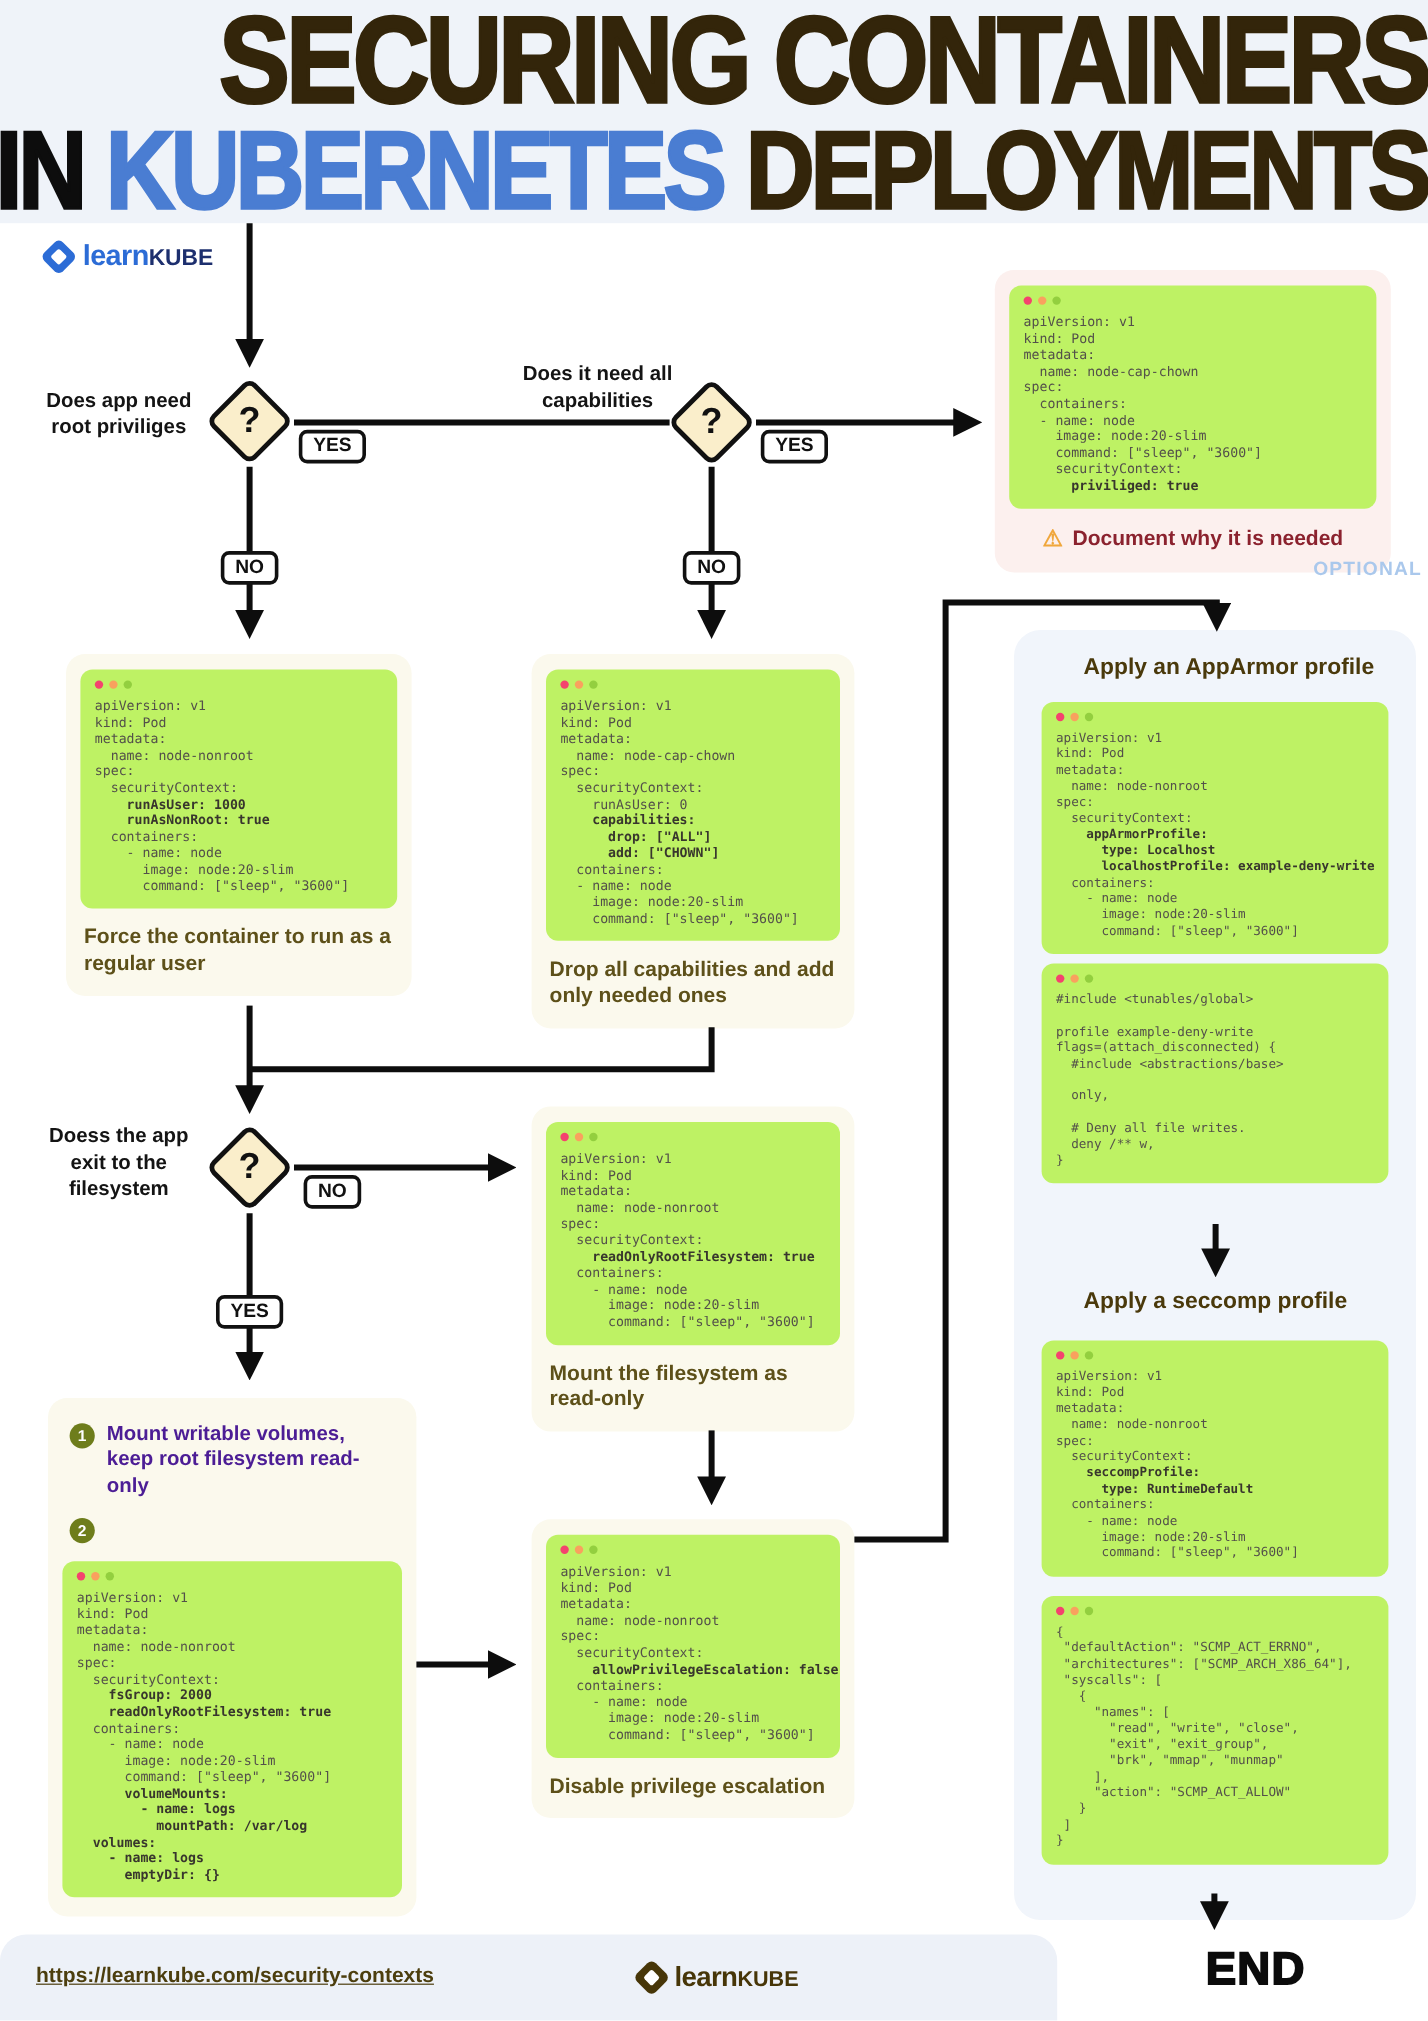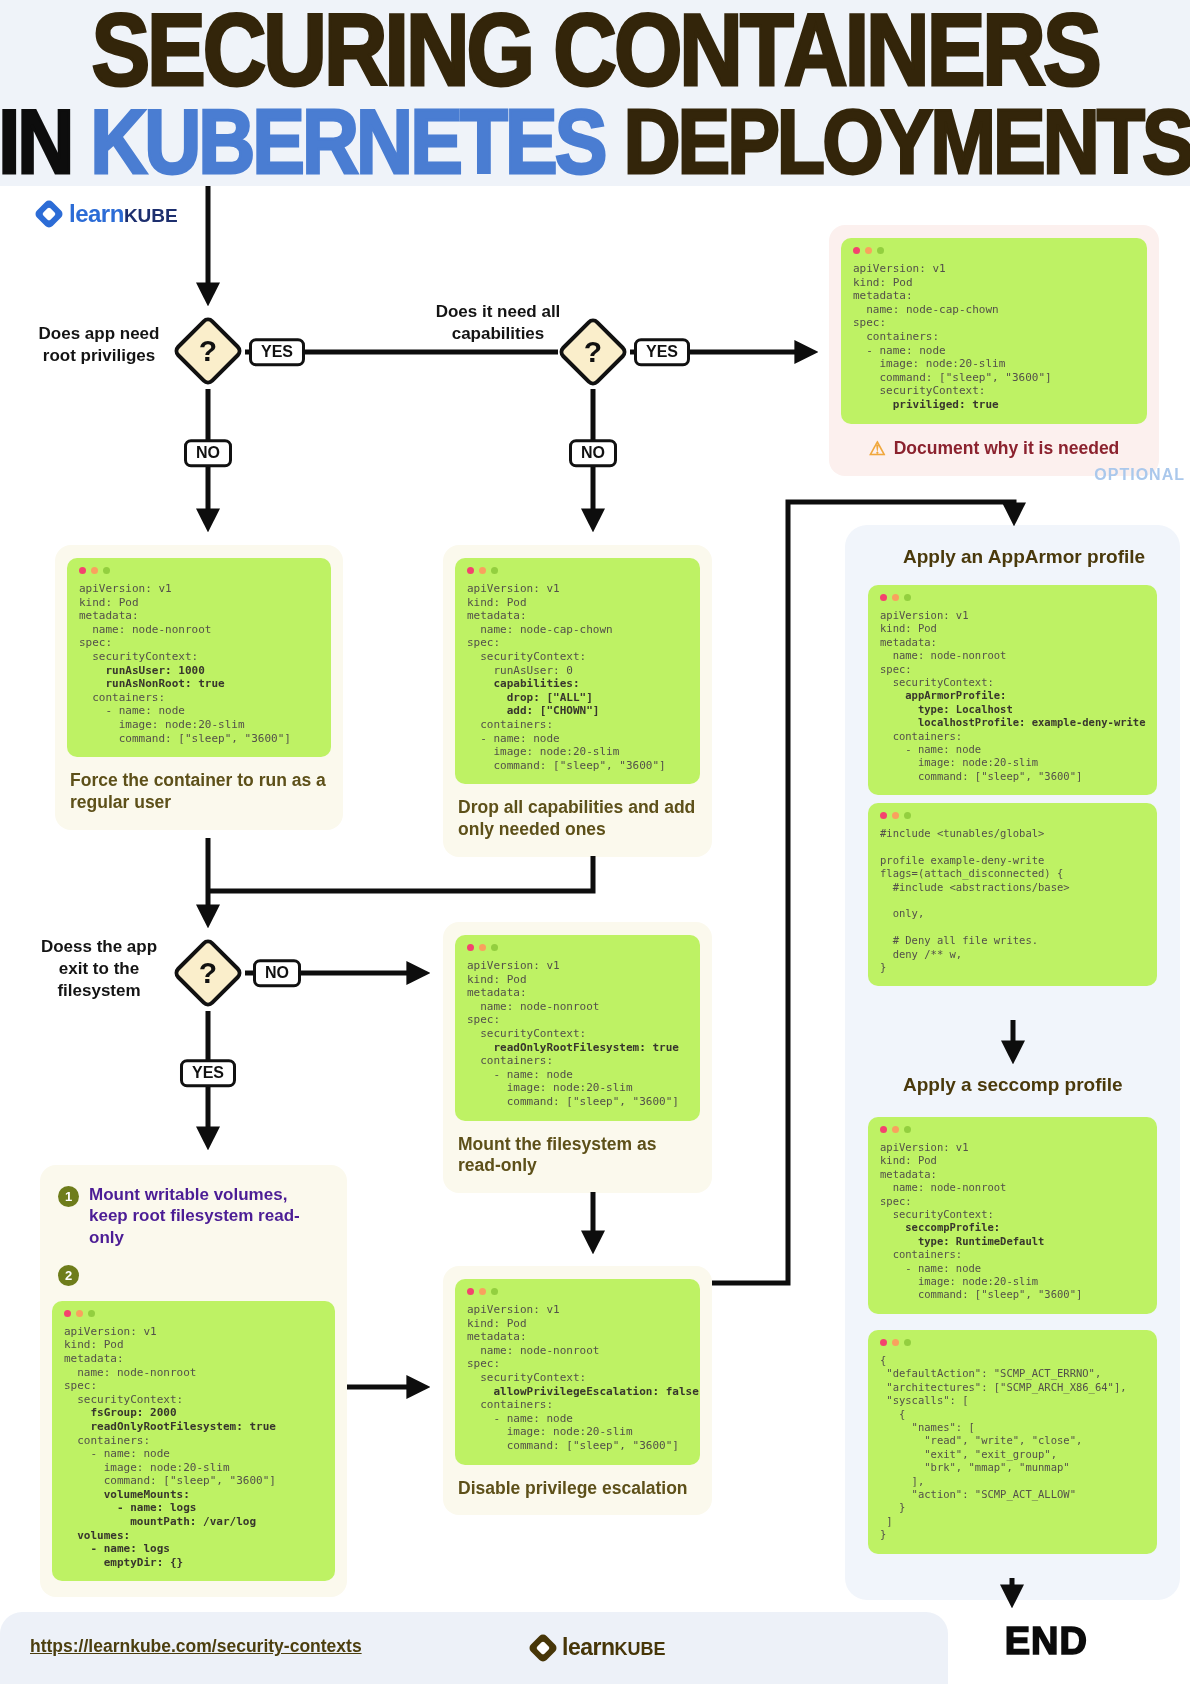--- a/index.html
+++ b/index.html
@@ -5,21 +5,21 @@
   * { margin:0; padding:0; box-sizing:border-box; }
   html,body { background:#ffffff; }
   .page {
     position:relative; width:1190px; height:1684px; overflow:hidden;
     background:#ffffff; font-family:"Liberation Sans", sans-serif;
   }
   
   .header {
     position:absolute; left:0; top:0; width:1190px; height:186px;
     background:#eff3f9; display:flex; flex-direction:column;
-    align-items:center; justify-content:center; gap:2px;
+    align-items:flex-end; justify-content:center; gap:2px;
   }
   .title-line {
     display:inline-block; font-weight:bold; letter-spacing:-3px;
     transform:scaleY(1.16); line-height:1; white-space:nowrap;
   }
   .t1 { font-size:88px; color:#33250a; -webkit-text-stroke:2.6px #33250a; }
   .t2 { font-size:79px; -webkit-text-stroke:2.4px currentColor; color:#33250a; margin-top:6px; }
   .t2 .in { color:#0d0d0d; -webkit-text-stroke:2.4px #0d0d0d; }
   .t2 .kube { color:#4a7dd2; -webkit-text-stroke:2.4px #4a7dd2; }
   .t2 .dep { color:#33250a; -webkit-text-stroke:2.4px #33250a; }
@@ -40,21 +40,21 @@
     position:absolute; left:50%; top:50%; width:52px; height:52px;
     transform:translate(-50%,-50%) rotate(45deg);
     background:#faeecb; border:4.5px solid #111; border-radius:8px;
   }
   .q { position:relative; z-index:2; font-size:30px; font-weight:bold; color:#111; }
 
   
   .chip {
     position:absolute; transform:translate(-50%,-50%); z-index:7;
     background:#fff; border:3px solid #111; border-radius:7px;
-    font-size:16px; font-weight:bold; color:#111; padding:2px 9px; line-height:1.1;
+    font-size:16px; font-weight:bold; color:#111; padding:2px 9px; line-height:1.1;margin-top:20px;
   }
 
   
   .dlabel {
     position:absolute; z-index:6; font-size:17px; font-weight:bold; color:#141414;
     line-height:1.28; white-space:pre-line; text-align:center;
   }
 
   
   .panel { position:absolute; z-index:2; background:#fbf9ed; border-radius:16px; padding:13px 12px 16px; }
@@ -84,21 +84,21 @@
   
   .optional { position:absolute; left:845px; top:525px; width:335px; height:1075px;
               background:#f1f5fb; border-radius:22px; z-index:2; }
   .optional .ohead { position:absolute; left:30px; font-size:19px; font-weight:bold; color:#4a390b;margin-left:28px; }
   .optional .code { position:absolute; left:23px; width:289px; }
   .optional .lines .ln { font-size:10.5px; line-height:13.4px; }
   .optional-label { position:absolute; left:1000px; top:466px; width:185px; text-align:right;
                     font-size:16px; font-weight:bold; letter-spacing:1px; color:#aac8ec; z-index:3; }
 
   
-  .footer { position:absolute; left:0; top:1612px; width:948px; height:72px;
+  .footer { position:absolute; left:0; top:1612px; width:881px; height:72px;
             background:#edf1f8; border-radius:22px 22px 0 0; z-index:2; }
   .footer-url { position:absolute; left:30px; top:24px; font-size:17.5px; font-weight:bold;
                 color:#4c3e0e; text-decoration:underline; }
   .brand-footer { position:absolute; left:532px; top:22px; display:flex; align-items:center; gap:8px; color:#473608; }
   .brand-footer .brand-icon { background:#473608; }
   .brand-footer .fl { font-size:23px; font-weight:bold; color:#473608; letter-spacing:-0.5px; }
   .brand-footer .fk { font-size:18px; font-weight:bold; color:#473608; }
   .end-label { position:absolute; left:938px; top:1620px; width:150px; text-align:right; z-index:6;
                font-size:38px; font-weight:bold; color:#0b0b0b; -webkit-text-stroke:1.6px #0b0b0b; letter-spacing:1px; }
 </style>

